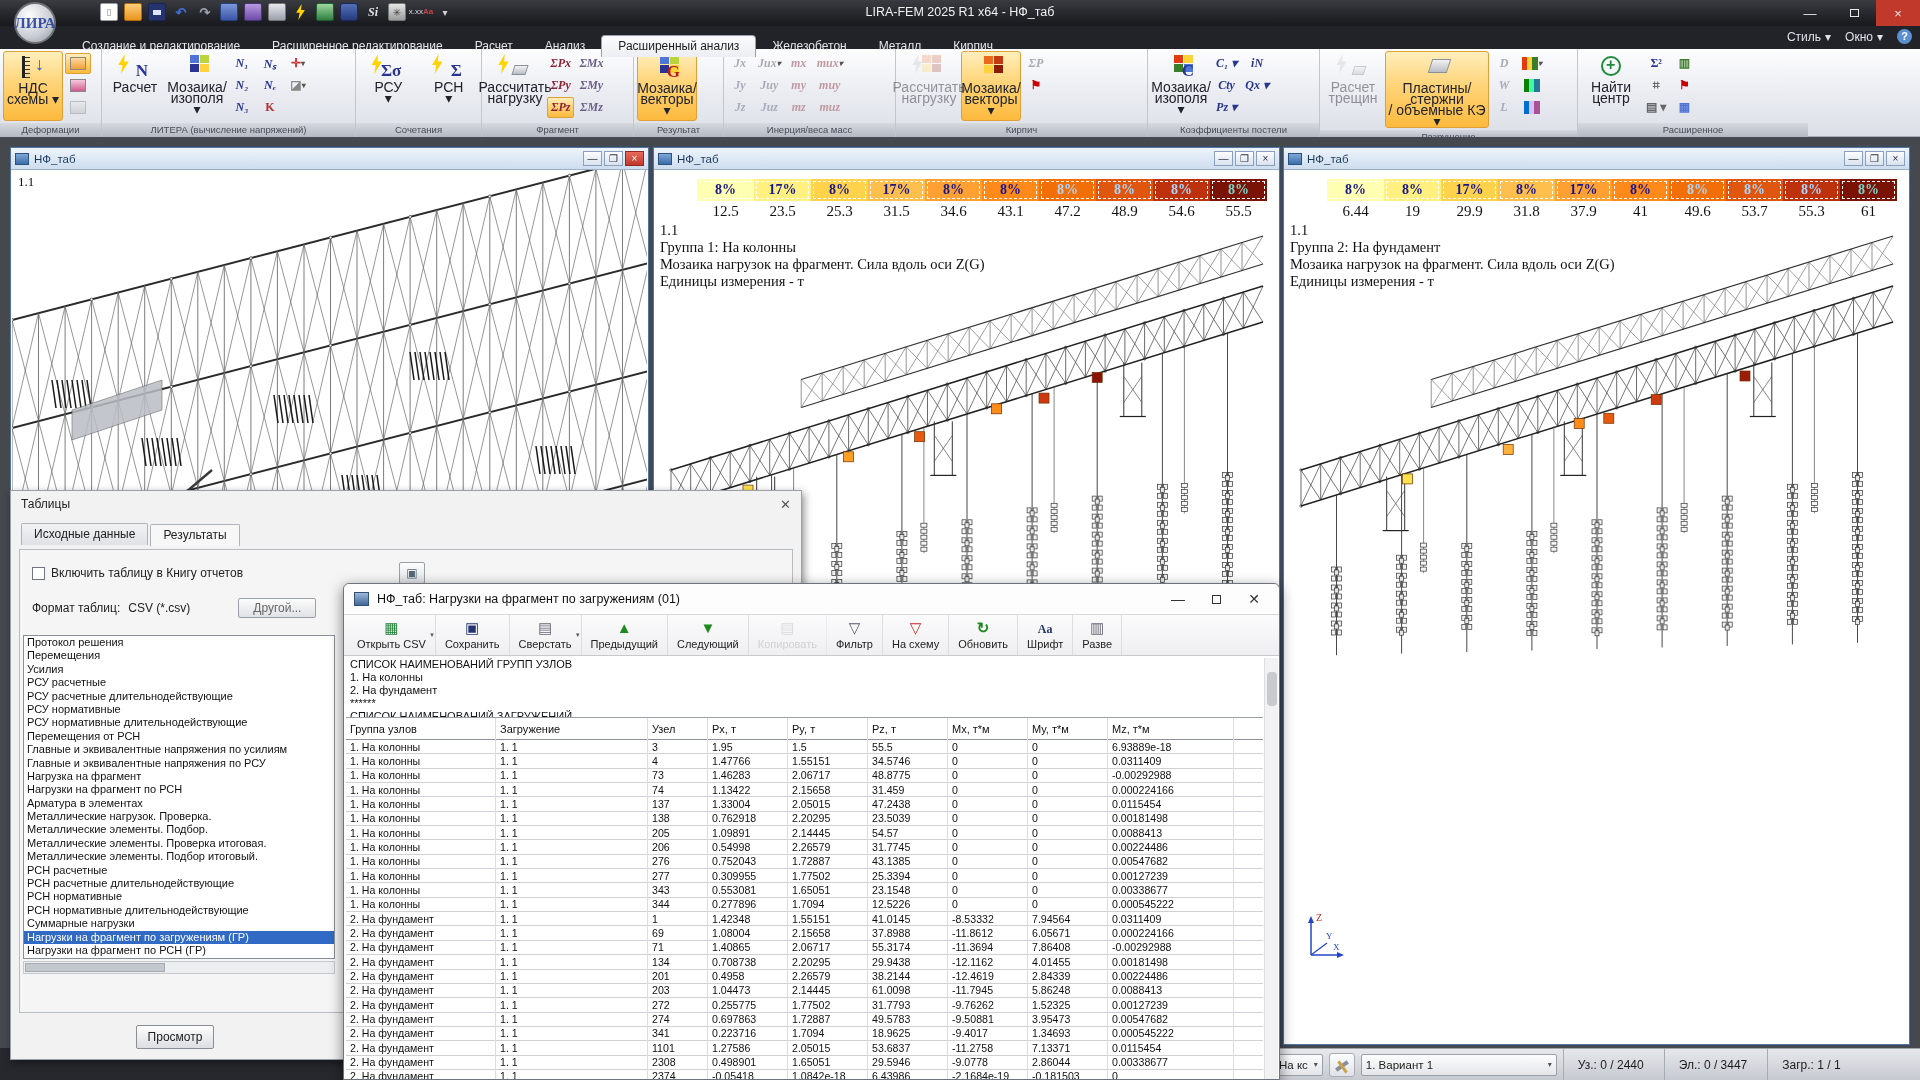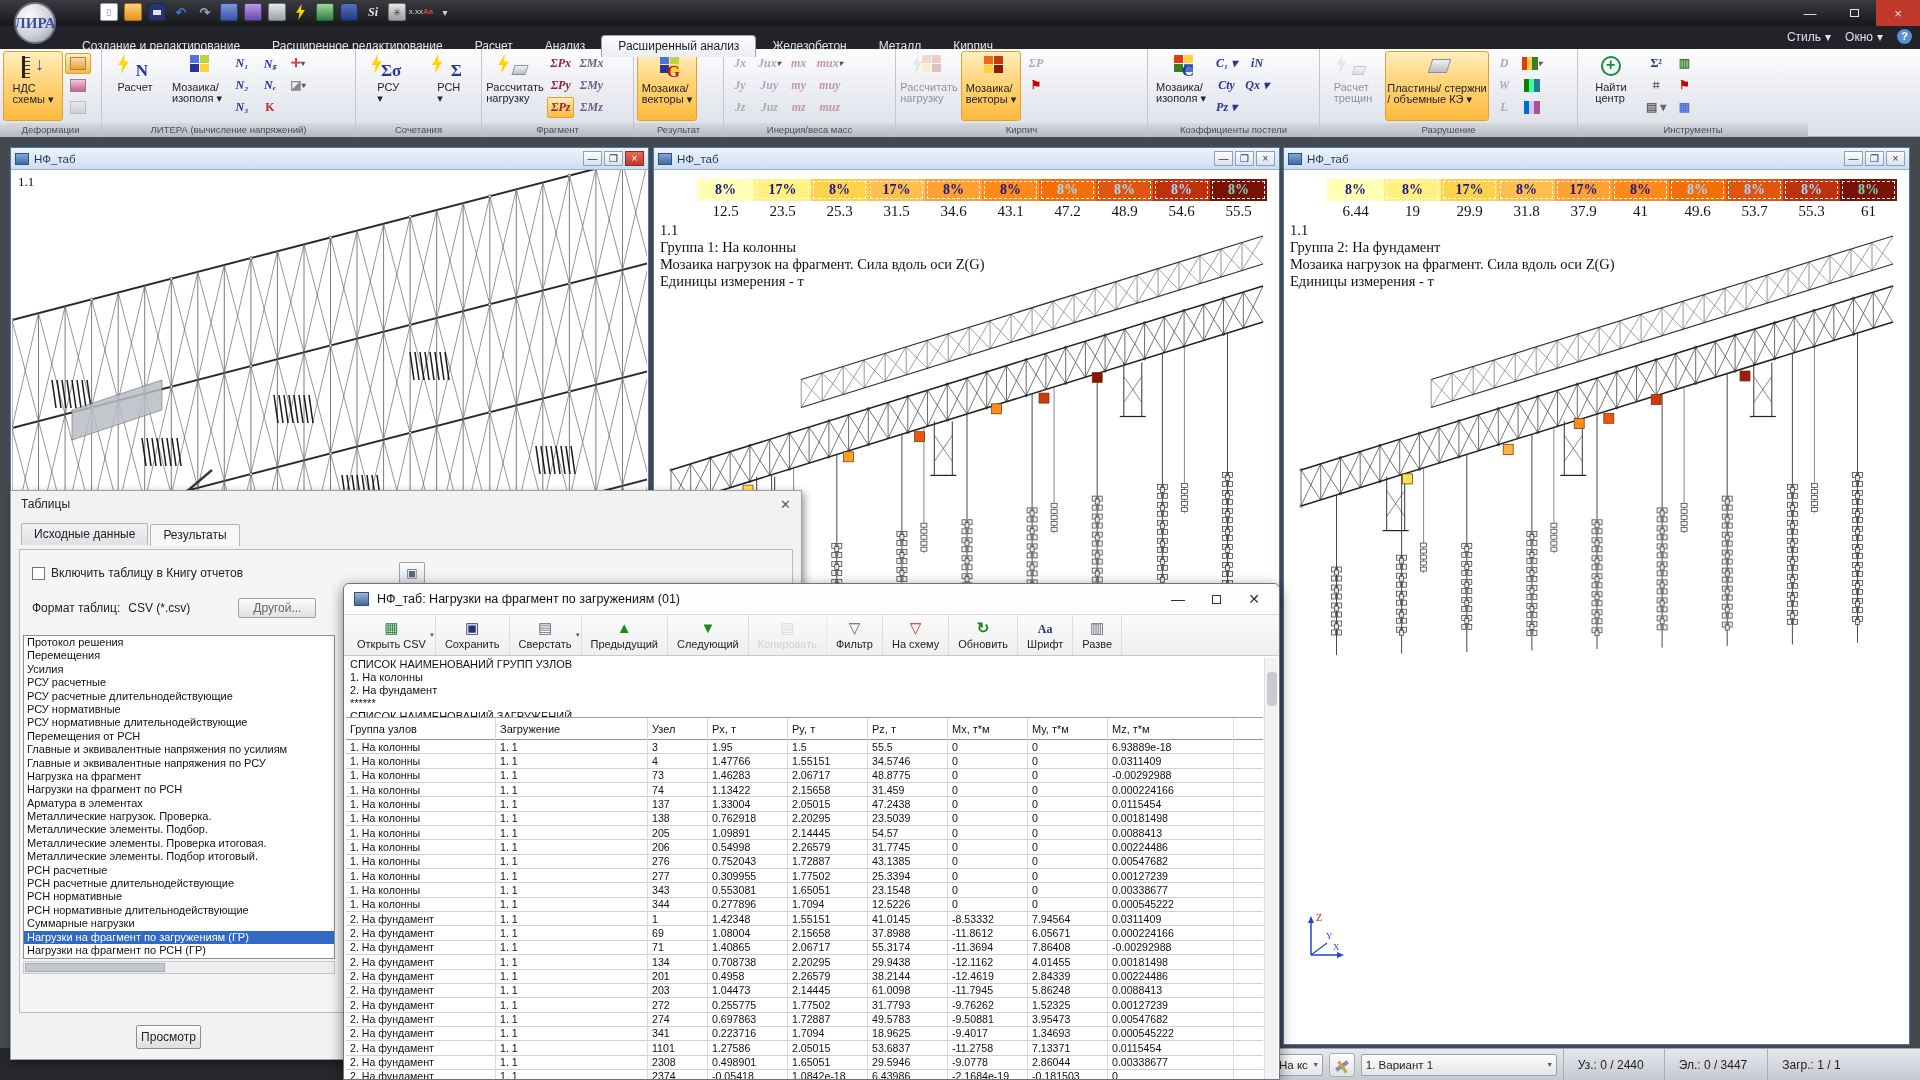--- a/index.html
+++ b/index.html
@@ -53,21 +53,21 @@
 
   
   #ribbon{position:absolute;left:0;top:49px;width:1920px;height:88px;
     background:linear-gradient(#fdfdfe,#e9ebf1 55%,#dcdfe7);border-bottom:1px solid #a9adb8;z-index:39;
     display:flex}
   .rgroup{height:88px;border-right:1px solid #c2c6cf;display:flex;flex-direction:column;flex:0 0 auto}
   .rgc{flex:1;display:flex;align-items:stretch;padding:2px 3px;gap:2px}
   .rglabel{height:14px;background:linear-gradient(#d6d9df,#b4b9c3);font-size:9.5px;color:#474c57;
     text-align:center;line-height:14px;overflow:hidden;white-space:nowrap}
   .rbig{width:60px;display:flex;flex-direction:column;align-items:center;padding-top:4px;border-radius:3px}
-  .rbig .rlb{font-size:11px;line-height:11px;text-align:left;white-space:pre-line;color:#20232b;margin-top:3px}
+  .rbig .rlb{font-size:14px;line-height:11px;text-align:center;white-space:pre-line;color:#20232b;margin-top:3px}
   .ric{width:26px;height:24px;position:relative;flex:0 0 auto}
   .hl{background:linear-gradient(#ffeebc,#ffd478 45%,#fcba3e);border:1px solid #dfa137}
   .dis{opacity:.45}
   .bolt{position:absolute;left:-5px;top:-1px;width:13px;height:20px;background:#ffd400;
     clip-path:polygon(60% 0,10% 55%,42% 55%,30% 100%,90% 38%,55% 38%)}
   .bolt.gray{background:#cfd3da}
   .bigletter{position:absolute;right:0;bottom:-2px;font:bold 17px "Liberation Serif",serif;color:#283593}
   .bigletter.red{color:#b91c1c}
   .mos{position:absolute;right:0;top:0;width:20px;height:18px}
   .mos i{position:absolute;width:9px;height:8px}
@@ -135,21 +135,21 @@
     background:linear-gradient(#fdfdfd,#dfe1e5);text-align:center;color:#567;font-size:12px;line-height:20px}
   .fmtrow{display:flex;align-items:center;margin:14px 0 0 12px;gap:8px;font-size:12px;color:#222}
   .fmtbtn{margin-left:40px;padding:2px 14px;border:1px solid #9aa0a8;border-radius:2px;
     background:linear-gradient(#fdfdfd,#dfe1e5);color:#666;font-size:12px}
   #tdlist{position:absolute;left:12px;top:144px;width:312px;height:324px;background:#fff;
     border:1px solid #8a8f96;overflow:hidden;font-size:11px;color:#111}
   .litem{height:13.4px;line-height:13.4px;padding-left:3px;white-space:nowrap}
   .litem.sel{background:#316ac5;color:#fff}
   #tdhscroll{position:absolute;left:12px;top:470px;width:312px;height:13px;background:#eceef0;border:1px solid #c5c8cd}
   #tdhscroll .thumb{position:absolute;left:1px;top:1px;width:140px;height:9px;background:#c3c7ce;border:1px solid #a6abb3}
-  #tdpreview{position:absolute;left:125px;bottom:10px;width:65px;height:24px;border:1px solid #8a8f96;
+  #tdpreview{position:absolute;left:125px;bottom:10px;width:78px;height:24px;border:1px solid #8a8f96;
     border-radius:2px;background:linear-gradient(#fdfdfd,#dcdee2);font-size:12px;color:#222;
     text-align:center;line-height:22px}
 
   
   #csvwin{position:absolute;left:343px;top:583px;width:937px;height:497px;background:#fff;
     border:1px solid #6f747c;box-shadow:0 4px 14px rgba(0,0,0,.5);z-index:40;border-radius:6px 6px 0 0}
   #csvtitle{height:30px;display:flex;align-items:center;padding:0 10px;gap:8px;border-radius:6px 6px 0 0;background:#fdfdfd}
   #csvtitle .cti{width:15px;height:14px;background:linear-gradient(#9db8d8,#41689a);border:1px solid #31517a}
   #csvtitle .ctt{font-size:12.5px;color:#111;flex:1}
   .cwb{width:30px;text-align:center;color:#333;font-size:14px}
@@ -218,20 +218,21 @@
     <span class="qa qa-bolt">
         <i></i>
       </span>
     <span class="qa qa-chart"></span>
     <span class="qa qa-lock"></span>
     <span class="qa qa-si">Si</span>
     <span class="qa qa-tools">✳</span>
     <span class="qa qa-aa">x.xx<br><b>Aa</b></span>
     <span class="qa qa-more">▾</span>
   </div>
+  <div id="title-text">LIRA-FEM 2025 R1 x64 - НФ_таб</div>
   <div id="winbtns">
     <div class="wb">—</div>
     <div class="wb">
         <span class="mx"></span>
       </div>
     <div class="wb wb-close">×</div>
   </div>
 </div>
 <div id="applogo">ЛИРА</div>
 
@@ -525,21 +526,21 @@
         <span class="rsm icf">Σ²</span>
         <span class="rsm icf" style="color:#666">⌗</span>
         <span class="rsm icf" style="color:#666">▤ ▾</span>
       </div>
       <div class="rsmcol">
         <span class="rsm icf" style="color:#3b7e2a">▥</span>
         <span class="rsm flagred">⚑</span>
         <span class="rsm icf" style="color:#4f74d8">▦</span>
       </div>
     </div>
-    <div class="rglabel">Инструменты</div>
+    <div class="rglabel">Расширенное</div>
   </div>
 </div>
 
 <div class="mdiwin" style="left:10px;top:147px;width:639px;height:898px">
   <div class="mtitle">
     <span class="mti"></span>
     <span class="mtt">НФ_таб</span>
     <span class="mbtns">
       <span class="mb">—</span>
       <span class="mb">❐</span>

